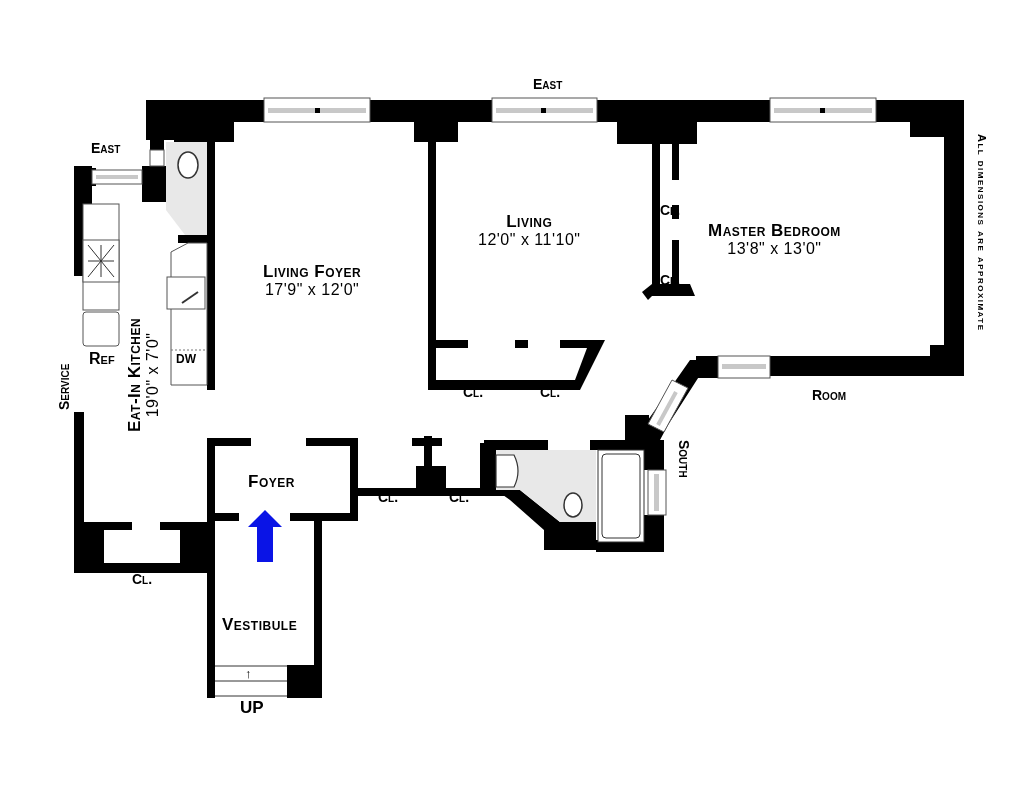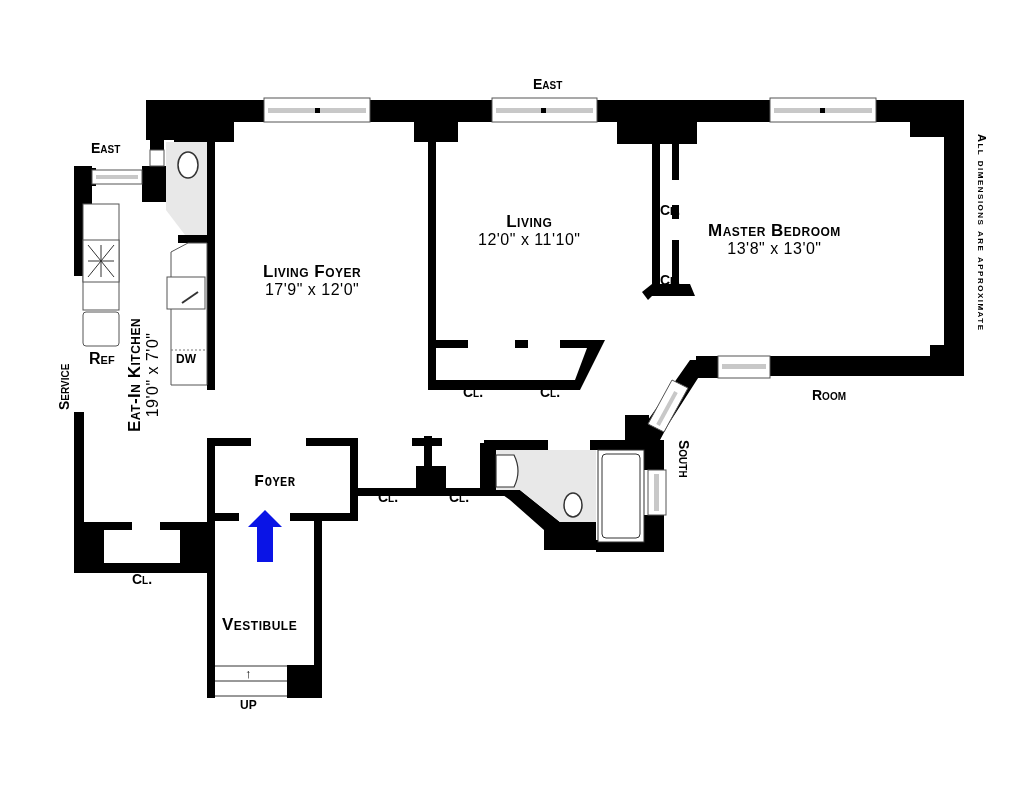--- a/index.html
+++ b/index.html
@@ -161,28 +161,28 @@
   <span class="dim">12'0" x 11'10"</span>
 </div>
 <div class="lbl room" style="left:708px;top:222px;">
   <span>Master Bedroom</span>
   <span class="dim">13'8" x 13'0"</span>
 </div>
 <div class="lbl room vert" style="left:126px;top:432px;transform:rotate(-90deg);text-align:center;">
   <span>Eat-In Kitchen</span>
   <span class="dim">19'0" x 7'0"</span>
 </div>
-<div class="lbl room" style="left:254px;top:473px;font-family:Liberation Mono, monospace;">Foyer</div>
+<div class="lbl room" style="left:248px;top:473px;">Foyer</div>
 <div class="lbl room" style="left:222px;top:616px;">Vestibule</div>
 
 <div class="lbl small" style="left:660px;top:172px;">Cl.</div>
 <div class="lbl small" style="left:660px;top:242px;">Cl.</div>
 <div class="lbl small" style="left:463px;top:354px;">Cl.</div>
 <div class="lbl small" style="left:540px;top:354px;">Cl.</div>
 <div class="lbl small" style="left:378px;top:459px;">Cl.</div>
 <div class="lbl small" style="left:449px;top:459px;">Cl.</div>
 <div class="lbl small" style="left:132px;top:541px;">Cl.</div>
 
 <div class="lbl small" style="left:89px;top:320px;font-size:16px;">Ref</div>
 <div class="lbl small" style="left:176px;top:322px;font-size:12px;font-variant:normal;">DW</div>
 
 <div class="lbl" style="left:245px;top:666px;font-size:13px;font-weight:normal;">↑</div>
-<div class="lbl" style="left:240px;top:698px;font-size:12px;font-variant:normal;">UP</div>
+<div class="lbl" style="left:240px;top:698px;font-size:17px;font-variant:normal;">UP</div>
 
 </body></html>

